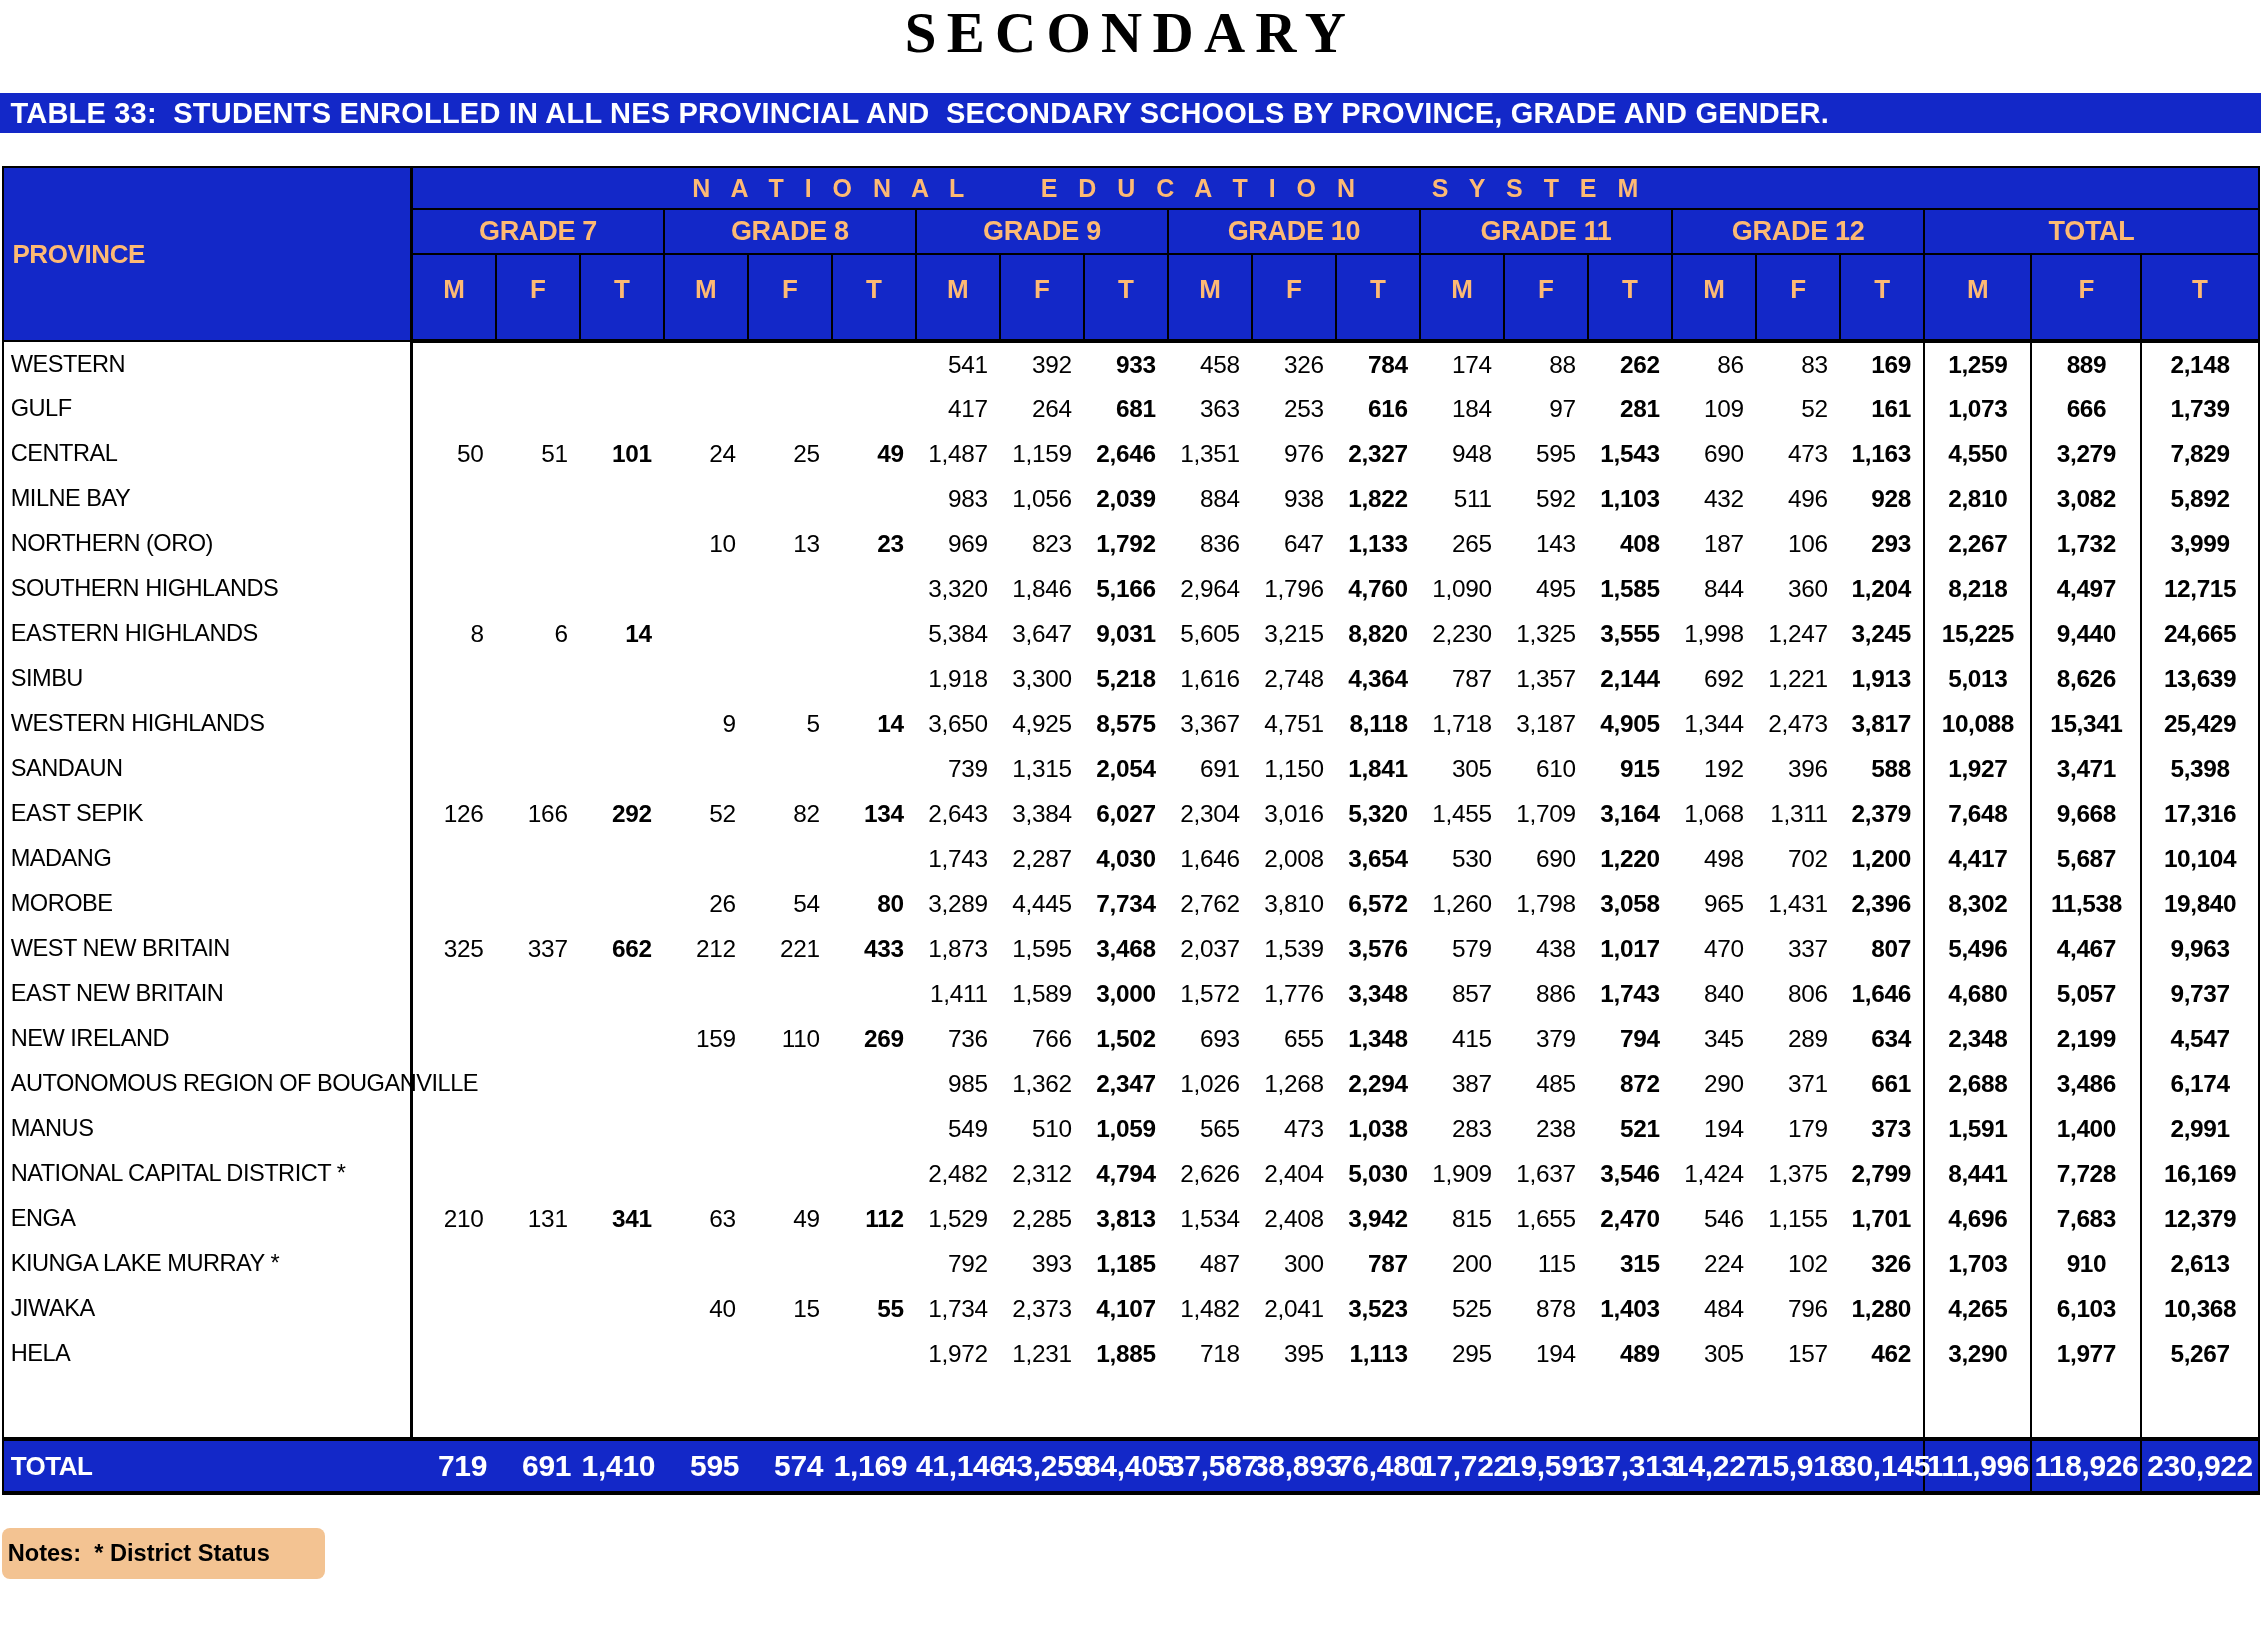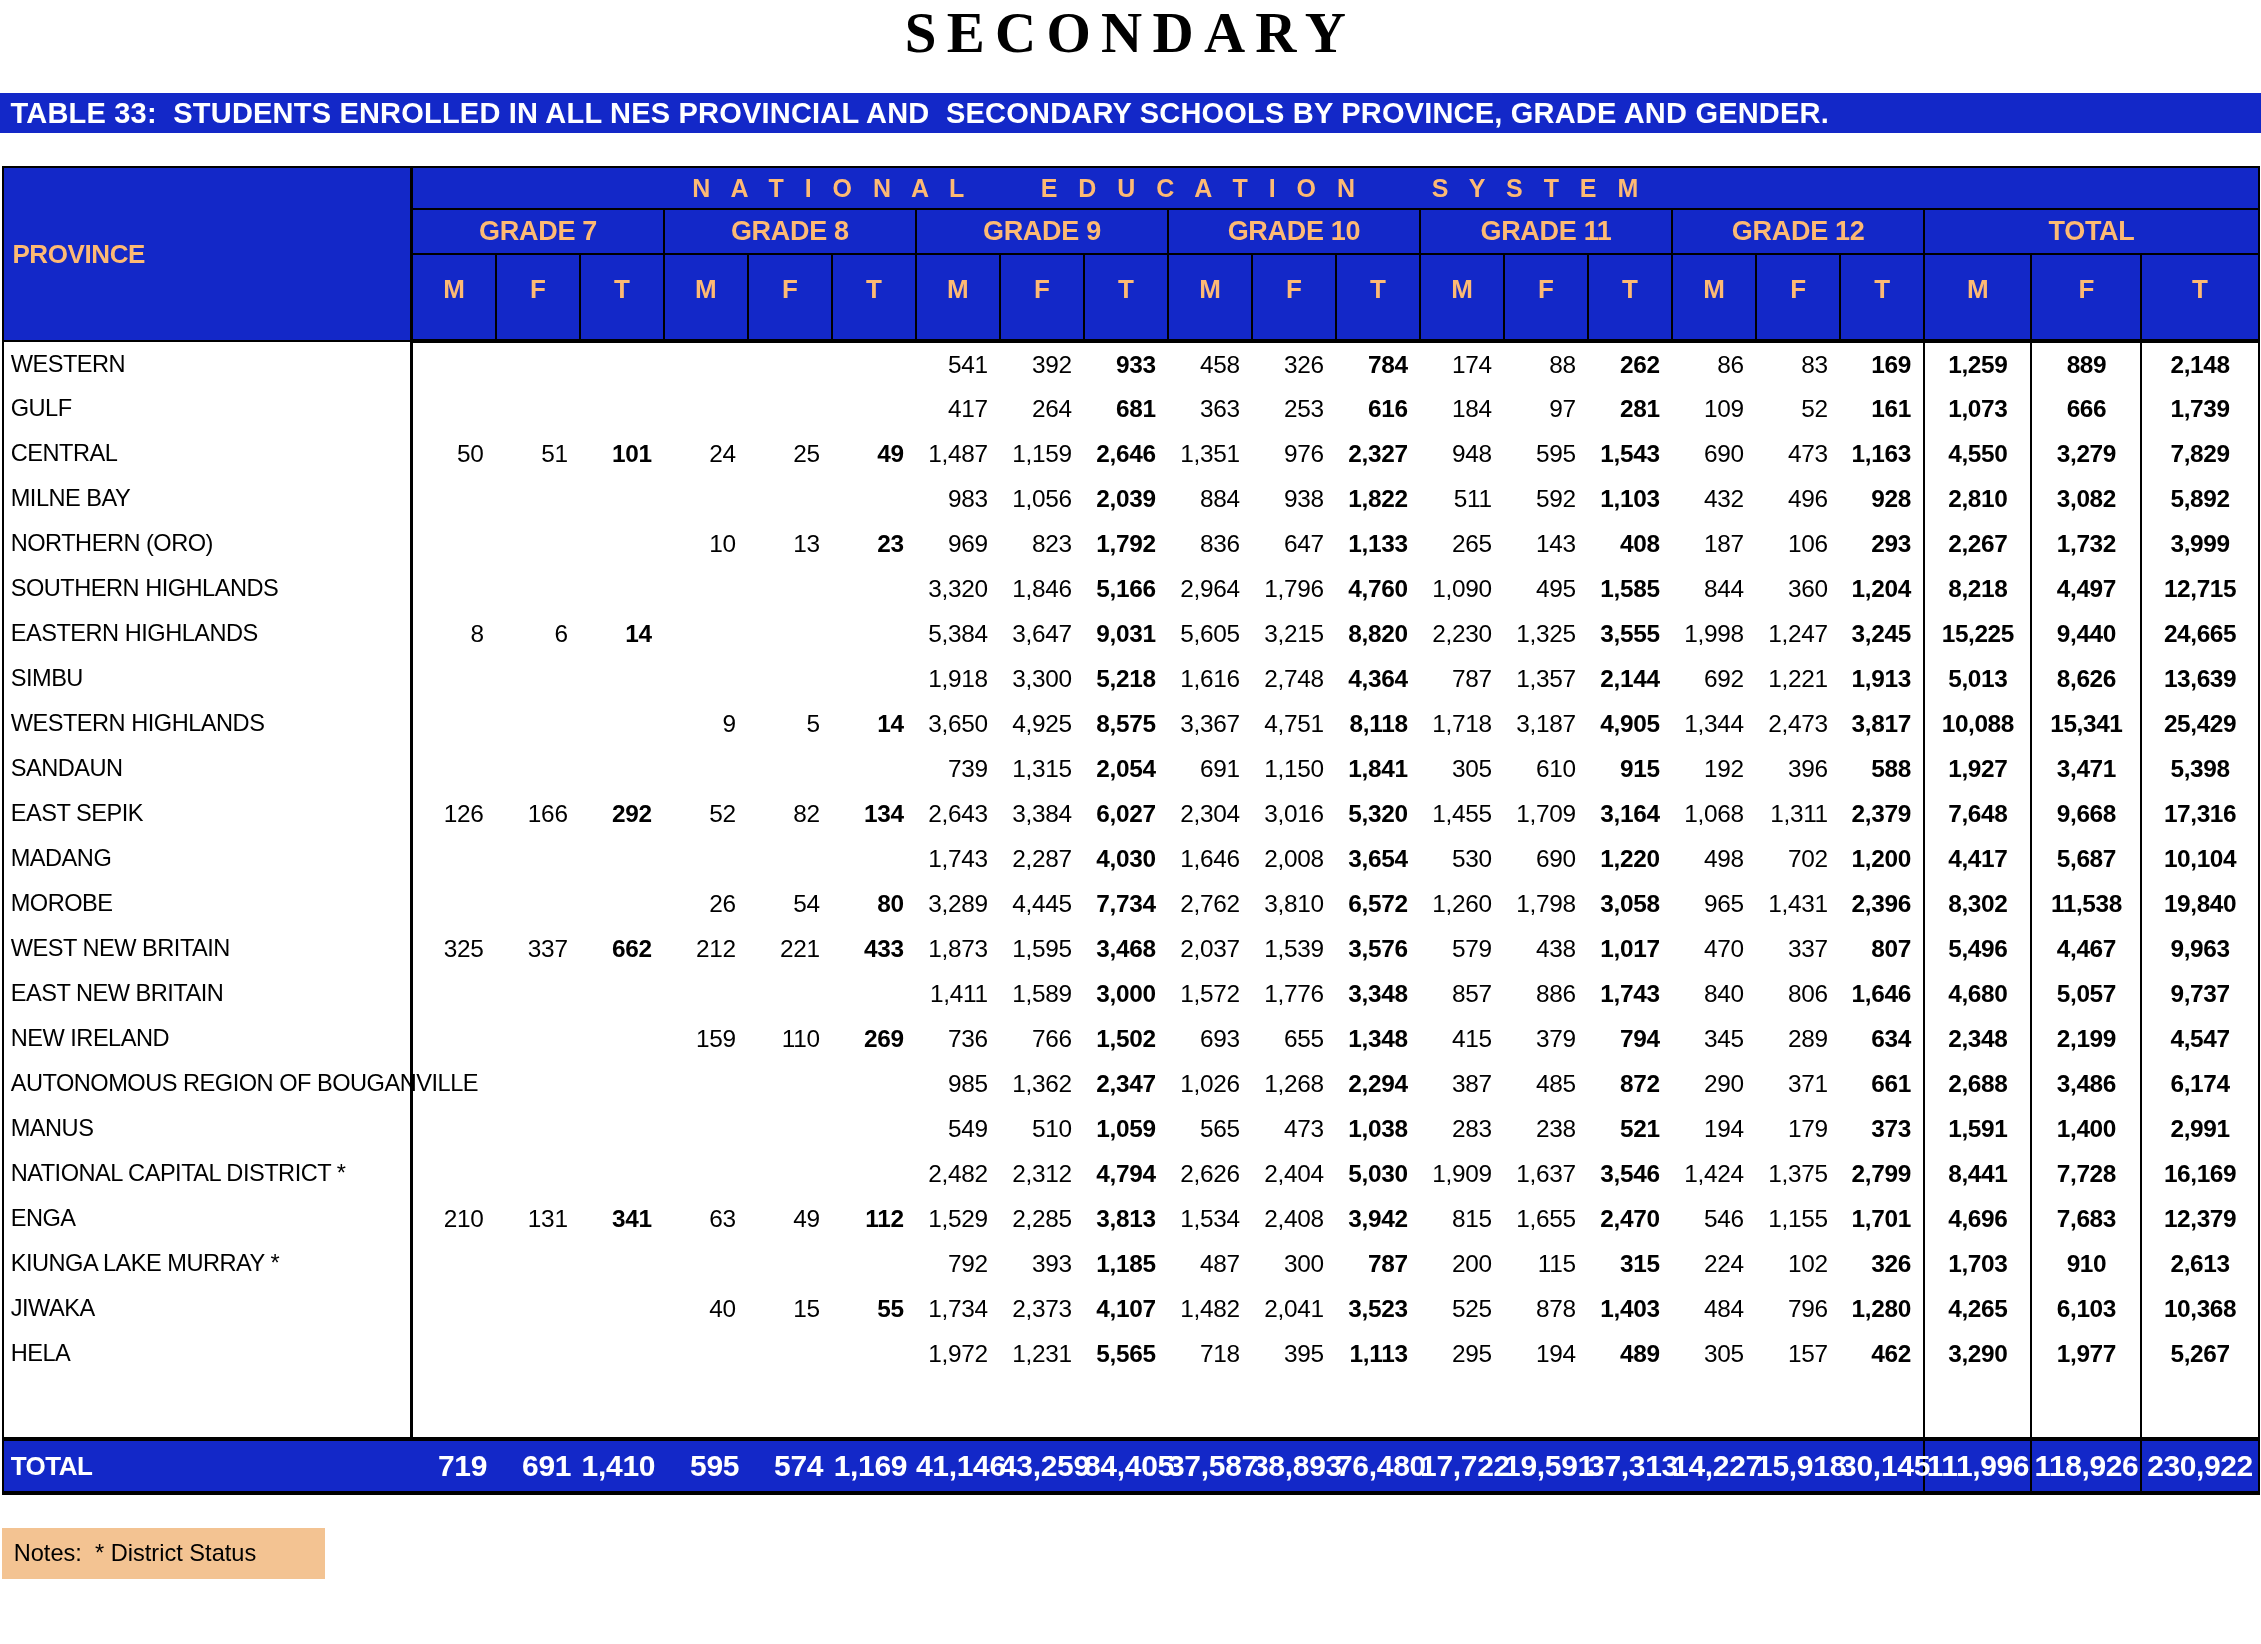--- a/index.html
+++ b/index.html
@@ -61,22 +61,22 @@
   .enroll tfoot td {
     background: var(--blue, #1328C8); color: #ffffff; font-weight: 700;
     border-top: 4.4px solid #000; border-bottom: 4.4px solid #000;
     height: 54px; font-size: 30px;
   }
   .enroll tfoot td.prov { border-right: none; font-size: 26px; }
   .enroll tfoot td.num { padding-right: 8.7px; }
   .notes {
     margin: 33px 0 0 1.7px; width: 323px; height: 51px;
     background: var(--notes, #F3C392);
-    display: flex; align-items: center; padding-left: 12px;
-    font-size: 23.6px; font-weight: 400; white-space: pre;
+    display: flex; align-items: center; padding-left: 6px;
+    font-size: 23.6px; font-weight: 700; white-space: pre; border-radius: 8px;
   }
 </style>
 </head>
 <body>
 
 <h1 class="title">SECONDARY</h1>
 
 <div class="banner">
   <span>TABLE 33:  STUDENTS ENROLLED IN ALL NES PROVINCIAL AND  SECONDARY SCHOOLS BY PROVINCE, GRADE AND GENDER.</span>
 </div>
@@ -678,21 +678,21 @@
         <tr>
           <td class="prov">HELA</td>
           <td class="num"></td>
           <td class="num"></td>
           <td class="num tcol"></td>
           <td class="num"></td>
           <td class="num"></td>
           <td class="num tcol"></td>
           <td class="num">1,972</td>
           <td class="num">1,231</td>
-          <td class="num tcol">5,565</td>
+          <td class="num tcol">1,885</td>
           <td class="num">718</td>
           <td class="num">395</td>
           <td class="num tcol">1,113</td>
           <td class="num">295</td>
           <td class="num">194</td>
           <td class="num tcol">489</td>
           <td class="num">305</td>
           <td class="num">157</td>
           <td class="num tcol">462</td>
           <td class="grand">3,290</td>

